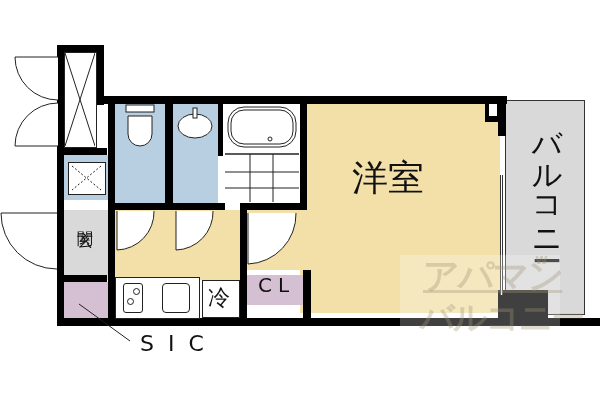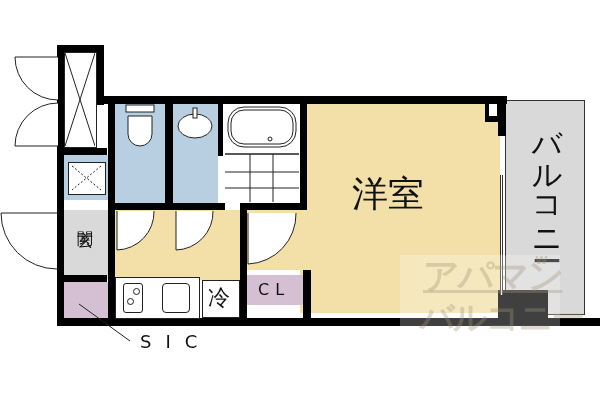--- a/index.html
+++ b/index.html
@@ -121,36 +121,36 @@
   <div class="abs" style="left:123px;top:283px;width:20px;height:30px;border:1.2px solid #222;border-radius:3px;background:#fff;">
     <div class="abs" style="left:9px;top:4px;width:7px;height:7px;border:1px solid #222;border-radius:50%;"></div>
     <div class="abs" style="left:3px;top:14px;width:7px;height:7px;border:1px solid #222;border-radius:50%;"></div>
   </div>
   <div class="abs" style="left:162px;top:283px;width:28px;height:30px;border:1.2px solid #222;border-radius:4px;background:#fff;"></div>
 
   <div class="abs" style="left:202px;top:280px;width:38px;height:38px;background:#fff;border:1px solid #222;">
     <span class="label" style="left:5px;top:6px;font-size:22px;">冷</span>
   </div>
 
-  <div class="label" style="left:352px;top:160px;font-size:36px;margin-top:16px;">洋室</div>
+  <div class="label" style="left:352px;top:160px;font-size:36px;">洋室</div>
 
   <div class="label" style="left:532px;top:110px;font-size:30px;writing-mode:vertical-rl;">
     <span>バルコニー</span>
   </div>
 
   <div class="label" style="left:77px;top:218px;font-size:16px;writing-mode:vertical-rl;background:#e8e8e8;">
     <span>玄関</span>
   </div>
 
-  <div class="label" style="left:258px;top:282px;font-size:16px;letter-spacing:6px;">CL</div>
+  <div class="label" style="left:258px;top:275px;font-size:20px;letter-spacing:6px;">CL</div>
 
   <svg class="abs" style="left:78px;top:303px;" width="55" height="40">
     <line x1="1" y1="1" x2="52" y2="38" stroke="#222" stroke-width="1"></line>
   </svg>
-  <div class="label" style="left:140px;top:333px;font-size:18px;letter-spacing:14px;">SIC</div>
+  <div class="label" style="left:140px;top:333px;font-size:22px;letter-spacing:14px;">SIC</div>
 
   <div class="abs" style="left:500px;top:175px;width:3px;height:120px;background:#fff;border-left:1px solid #333;border-right:1px solid #333;"></div>
 
   <div class="abs" style="left:400px;top:255px;width:160px;height:95px;background:rgba(255,255,255,0.25);"></div>
   <div class="watermark" style="left:423px;top:258px;font-size:36px;letter-spacing:-2px;text-decoration:underline;">アパマン</div>
   <div class="watermark" style="left:420px;top:300px;font-size:34px;letter-spacing:-2px;">バルコニー</div>
   <div class="watermark" style="left:535px;top:252px;font-size:14px;">w</div>
 
 </div>
 

